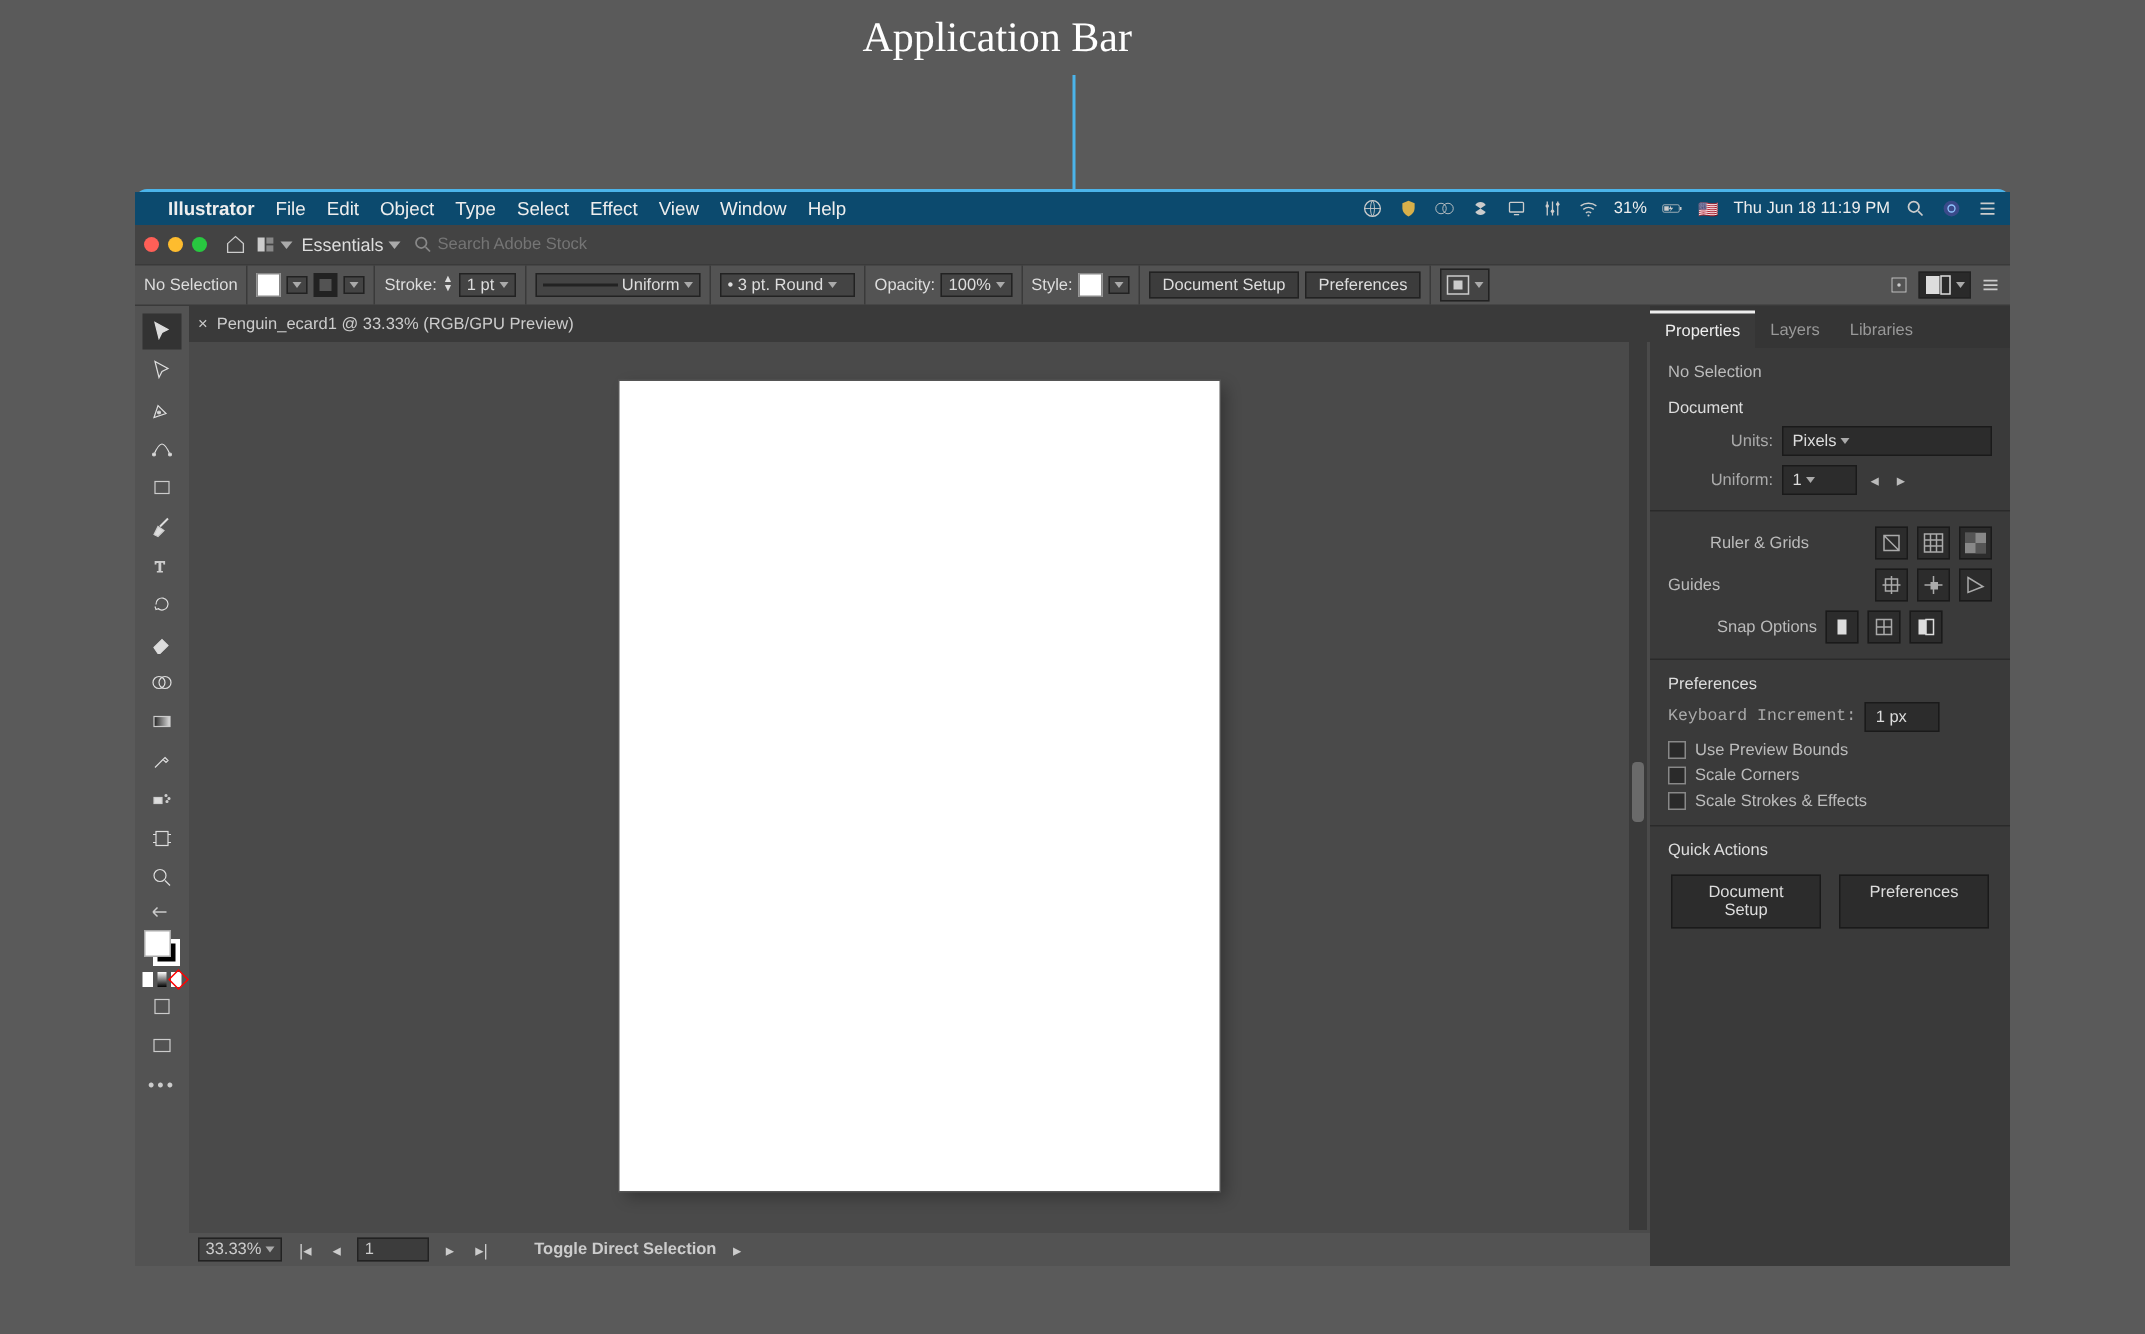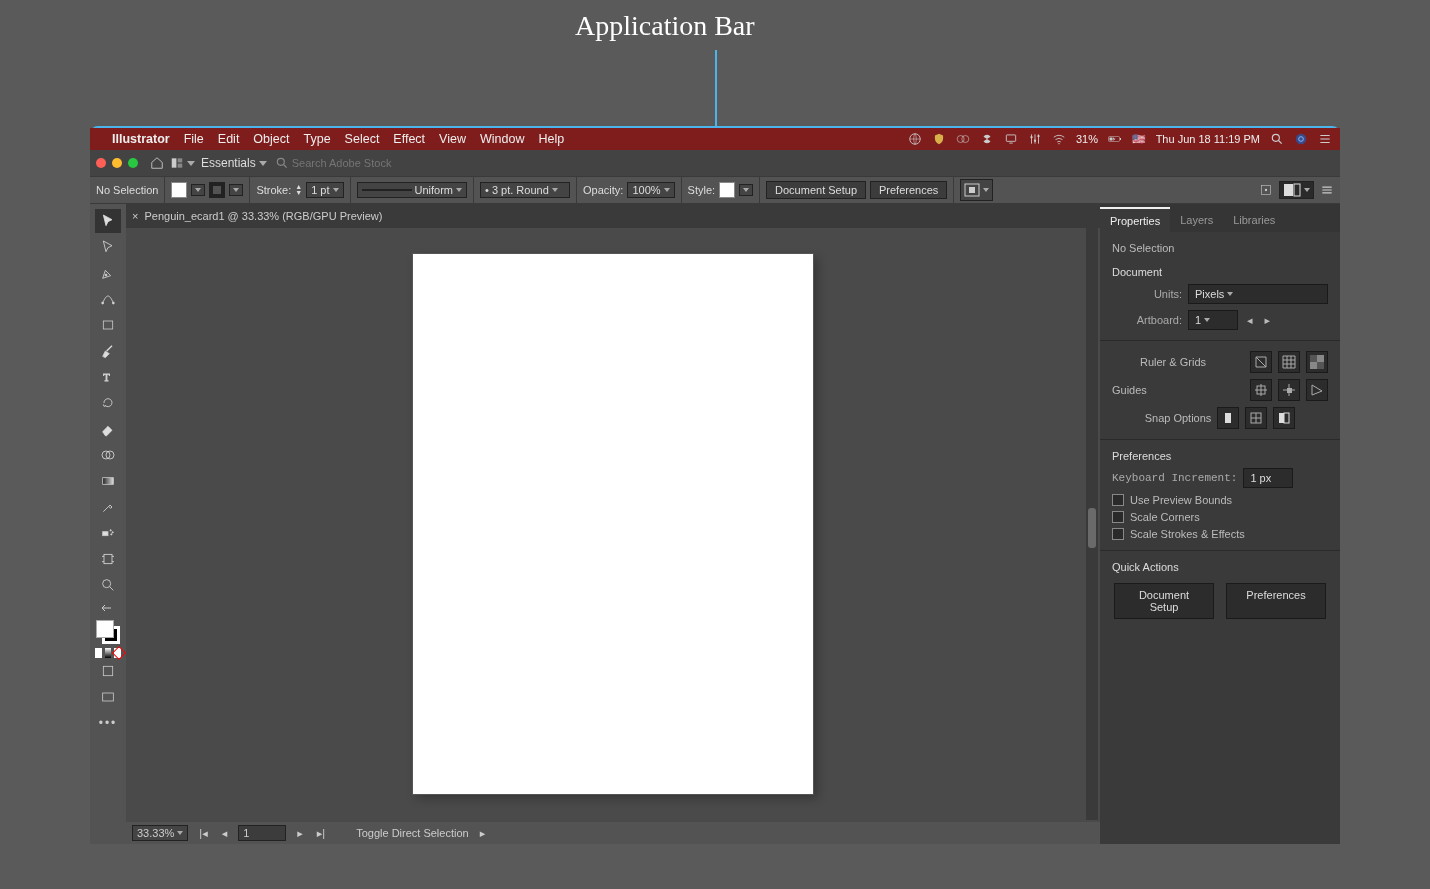--- a/index.html
+++ b/index.html
@@ -15,21 +15,21 @@
   
   .callout { position:absolute; color:#fff; font-family:"Baskerville","Didot","Times New Roman",serif; font-size:28px; }
   .callout-small { font-size:26px; }
   .box { position:absolute; border:3px solid; border-radius:8px; pointer-events:none; }
 
   
   #app-wrap { position:absolute; left:90px; top:128px; width:1250px; }
 
   
   .menubar {
-    height:22px; background:#7f1d1d; display:flex; align-items:center;
+    height:22px; background:#0c4a6e; display:flex; align-items:center;
     padding:0 8px; color:#eee; font-size:12.5px; gap:14px;
   }
   .menubar .spacer { flex:1; }
   .menubar span { white-space:nowrap; }
   .menubar .right { display:flex; gap:10px; align-items:center; }
   .menubar .right span { font-size:11px; }
   .icon-sm { width:14px; height:14px; fill:#ccc; }
 
   .titlebar {
     height:26px; background:#434343; display:flex; align-items:center;
@@ -453,21 +453,21 @@
       </div>
       <div class="statusbar">
         <div class="select">
             <span>33.33%</span>
           </div>
         <span class="nav-arr">|◂</span>
         <span class="nav-arr">◂</span>
         <span class="field">1</span>
         <span class="nav-arr">▸</span>
         <span class="nav-arr">▸|</span>
-        <span style="margin-left:20px;">Toggle Direct Selection</span>
+        <span style="margin-left:20px;font-weight:bold;">Toggle Direct Selection</span>
         <span class="nav-arr">▸</span>
       </div>
     </div>
 
     <div class="props-col">
       <div class="props-tabs">
         <div class="active">Properties</div>
         <div>Layers</div>
         <div>Libraries</div>
       </div>
@@ -475,21 +475,21 @@
         <div style="color:#bbb;">No Selection</div>
 
         <div class="sect-title">Document</div>
         <div class="row">
           <label>Units:</label>
           <div class="inp select" style="flex:1">
               <span>Pixels</span>
             </div>
         </div>
         <div class="row">
-          <label>Artboard:</label>
+          <label>Uniform:</label>
           <div class="inp select" style="min-width:50px">
               <span>1</span>
             </div>
           <span class="nav-arr">◂</span>
           <span class="nav-arr">▸</span>
         </div>
 
         <div class="divider"></div>
         <div class="row" style="justify-content:space-between;margin-left:28px;">
           <span>Ruler &amp; Grids</span>

